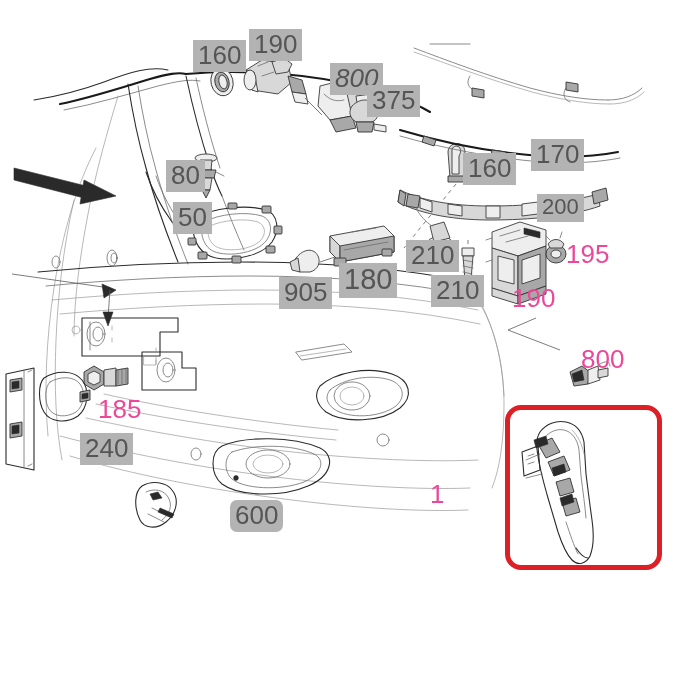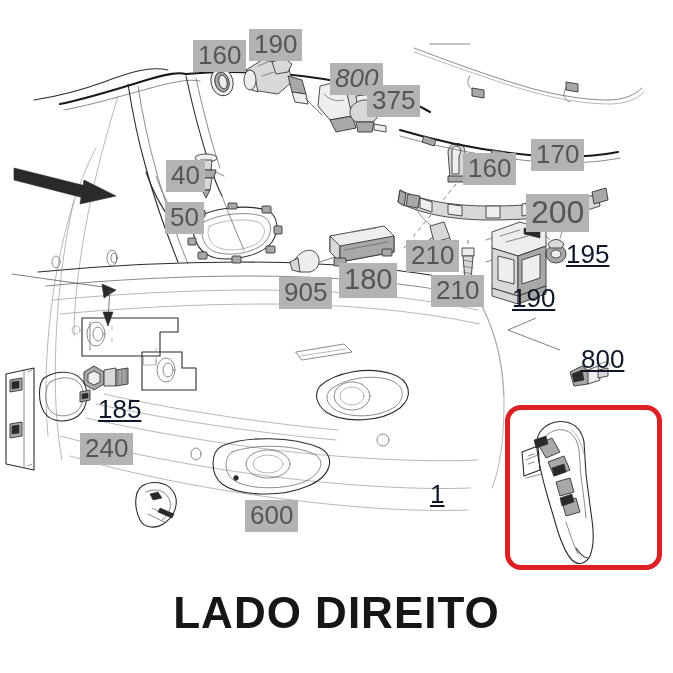--- a/index.html
+++ b/index.html
@@ -29,22 +29,21 @@
     white-space: nowrap;
     letter-spacing: 0px;
   }
   .label.boxed {
     background: #b3b3b3;
     color: #555555;
     padding: 2px 5px 4px 5px;
   }
   .label.plain {
     background: transparent;
-    color: #0f172a;
-    text-decoration: underline;
+    color: #ec4899;
   }
   
   #caption {
     position: absolute;
     left: 0;
     right: 0;
     top: 588px;
     text-align: center;
     font-family: "Liberation Sans", sans-serif;
     font-weight: bold;
@@ -384,43 +383,42 @@
   <div class="label boxed" style="left:249px; top:29px;  font-size:26px;">190</div>
 
   <div class="label boxed" style="left:330px; top:63px;  font-size:26px;font-style:italic;">800</div>
 
   <div class="label boxed" style="left:367px; top:85px;  font-size:26px;">375</div>
 
   <div class="label boxed" style="left:531px; top:139px; font-size:26px;">170</div>
 
   <div class="label boxed" style="left:463px; top:153px; font-size:26px;">160</div>
 
-  <div class="label boxed" style="left:526px; top:194px; font-size:32px;">200</div>
-
-  <div class="label boxed" style="left:166px; top:160px; font-size:26px;">40</div>
-
-  <div class="label boxed" style="left:165px; top:202px; font-size:26px;">50</div>
+  <div class="label boxed" style="left:537px; top:194px; font-size:22px;">200</div>
+
+  <div class="label boxed" style="left:166px; top:160px; font-size:26px;">80</div>
+
+  <div class="label boxed" style="left:173px; top:202px; font-size:26px;">50</div>
 
   <div class="label boxed" style="left:406px; top:240px; font-size:26px;">210</div>
 
   <div class="label boxed" style="left:339px; top:263px; font-size:29px;">180</div>
 
   <div class="label boxed" style="left:279px; top:277px; font-size:26px;">905</div>
 
   <div class="label boxed" style="left:431px; top:275px; font-size:26px;">210</div>
 
   <div class="label plain" style="left:566px; top:241px; font-size:26px;">195</div>
 
   <div class="label plain" style="left:512px; top:285px; font-size:26px;">190</div>
 
   <div class="label plain" style="left:581px; top:346px; font-size:26px;">800</div>
 
   <div class="label plain" style="left:98px;  top:396px; font-size:26px;">185</div>
 
   <div class="label boxed" style="left:48px;  top:433px; font-size:26px;margin-left:32px;">240</div>
 
-  <div class="label boxed" style="left:245px; top:500px; font-size:26px;">600</div>
+  <div class="label boxed" style="left:230px; top:500px; font-size:26px;border-radius:7px;">600</div>
 
   <div class="label plain" style="left:430px; top:481px; font-size:26px;">1</div>
 
-  <div id="caption">LADO DIREITO</div>
 
 </div>
 
 </body></html>

